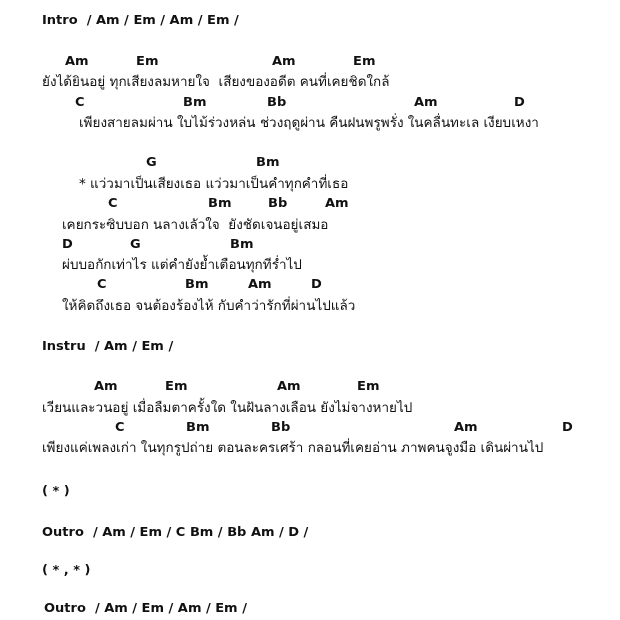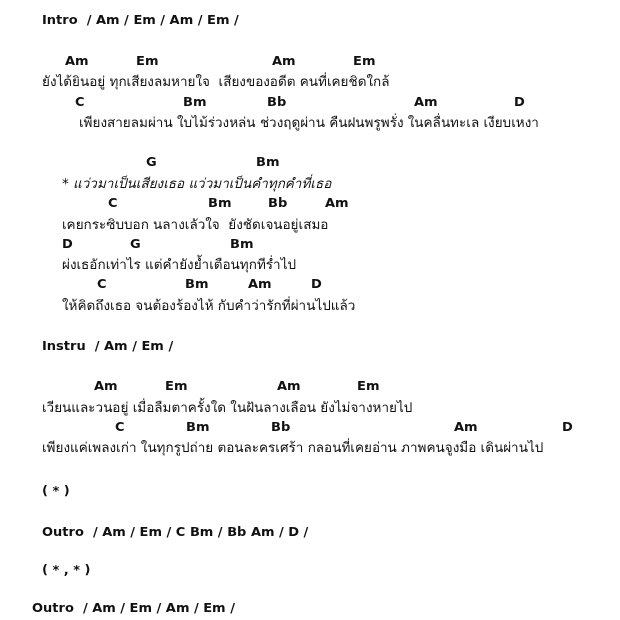--- a/index.html
+++ b/index.html
@@ -34,36 +34,36 @@
       <span class="chord" style="left:514px;">D</span>
     </div>
     <div class="line lyric" style="left:42px; top:114px;margin-left:37px;">เพียงสายลมผ่าน ใบไม้ร่วงหล่น ช่วงฤดูผ่าน คืนฝนพรูพรั่ง ในคลื่นทะเล เงียบเหงา</div>
   </div>
 
   <div>
     <div style="position:absolute; top:154px; left:0; width:620px; height:16px;">
       <span class="chord" style="left:146px;">G</span>
       <span class="chord" style="left:256px;">Bm</span>
     </div>
-    <div class="line lyric" style="left:62px; top:175px;font-style:italic;">* แว่วมาเป็นเสียงเธอ แว่วมาเป็นคำทุกคำที่เธอ</div>
+    <div class="line lyric" style="left:79px; top:175px;">* แว่วมาเป็นเสียงเธอ แว่วมาเป็นคำทุกคำที่เธอ</div>
 
     <div style="position:absolute; top:195px; left:0; width:620px; height:16px;">
       <span class="chord" style="left:108px;">C</span>
       <span class="chord" style="left:208px;">Bm</span>
       <span class="chord" style="left:268px;">Bb</span>
       <span class="chord" style="left:325px;">Am</span>
     </div>
     <div class="line lyric" style="left:62px; top:216px;">เคยกระซิบบอก นลางเลัวใจ  ยังชัดเจนอยู่เสมอ</div>
 
     <div style="position:absolute; top:236px; left:0; width:620px; height:16px;">
       <span class="chord" style="left:62px;">D</span>
       <span class="chord" style="left:130px;">G</span>
       <span class="chord" style="left:230px;">Bm</span>
     </div>
-    <div class="line lyric" style="left:62px; top:256px;">ผ่งเธอักเท่าไร แต่คำยังย้ำเตือนทุกทีร่ำไป</div>
+    <div class="line lyric" style="left:62px; top:256px;">ผ่บบอกักเท่าไร แต่คำยังย้ำเตือนทุกทีร่ำไป</div>
 
     <div style="position:absolute; top:276px; left:0; width:620px; height:16px;">
       <span class="chord" style="left:97px;">C</span>
       <span class="chord" style="left:185px;">Bm</span>
       <span class="chord" style="left:248px;">Am</span>
       <span class="chord" style="left:311px;">D</span>
     </div>
     <div class="line lyric" style="left:62px; top:297px;">ให้คิดถึงเธอ จนต้องร้องไห้ กับคำว่ารักที่ผ่านไปแล้ว</div>
   </div>
 
@@ -84,15 +84,15 @@
       <span class="chord" style="left:271px;">Bb</span>
       <span class="chord" style="left:454px;">Am</span>
       <span class="chord" style="left:562px;">D</span>
     </div>
     <div class="line lyric" style="left:42px; top:439px;">เพียงแค่เพลงเก่า ในทุกรูปถ่าย ตอนละครเศร้า กลอนที่เคยอ่าน ภาพคนจูงมือ เดินผ่านไป</div>
   </div>
 
   <div class="line bold" style="left:42px; top:483px;">( * )</div>
   <div class="line bold" style="left:42px; top:524px;">Outro  / Am / Em / C Bm / Bb Am / D /</div>
   <div class="line bold" style="left:42px; top:562px;">( * , * )</div>
-  <div class="line bold" style="left:32px; top:600px;">Outro  / Am / Em / Am / Em /</div>
+  <div class="line bold" style="left:44px; top:600px;">Outro  / Am / Em / Am / Em /</div>
 
 </div>
 
 </body></html>

